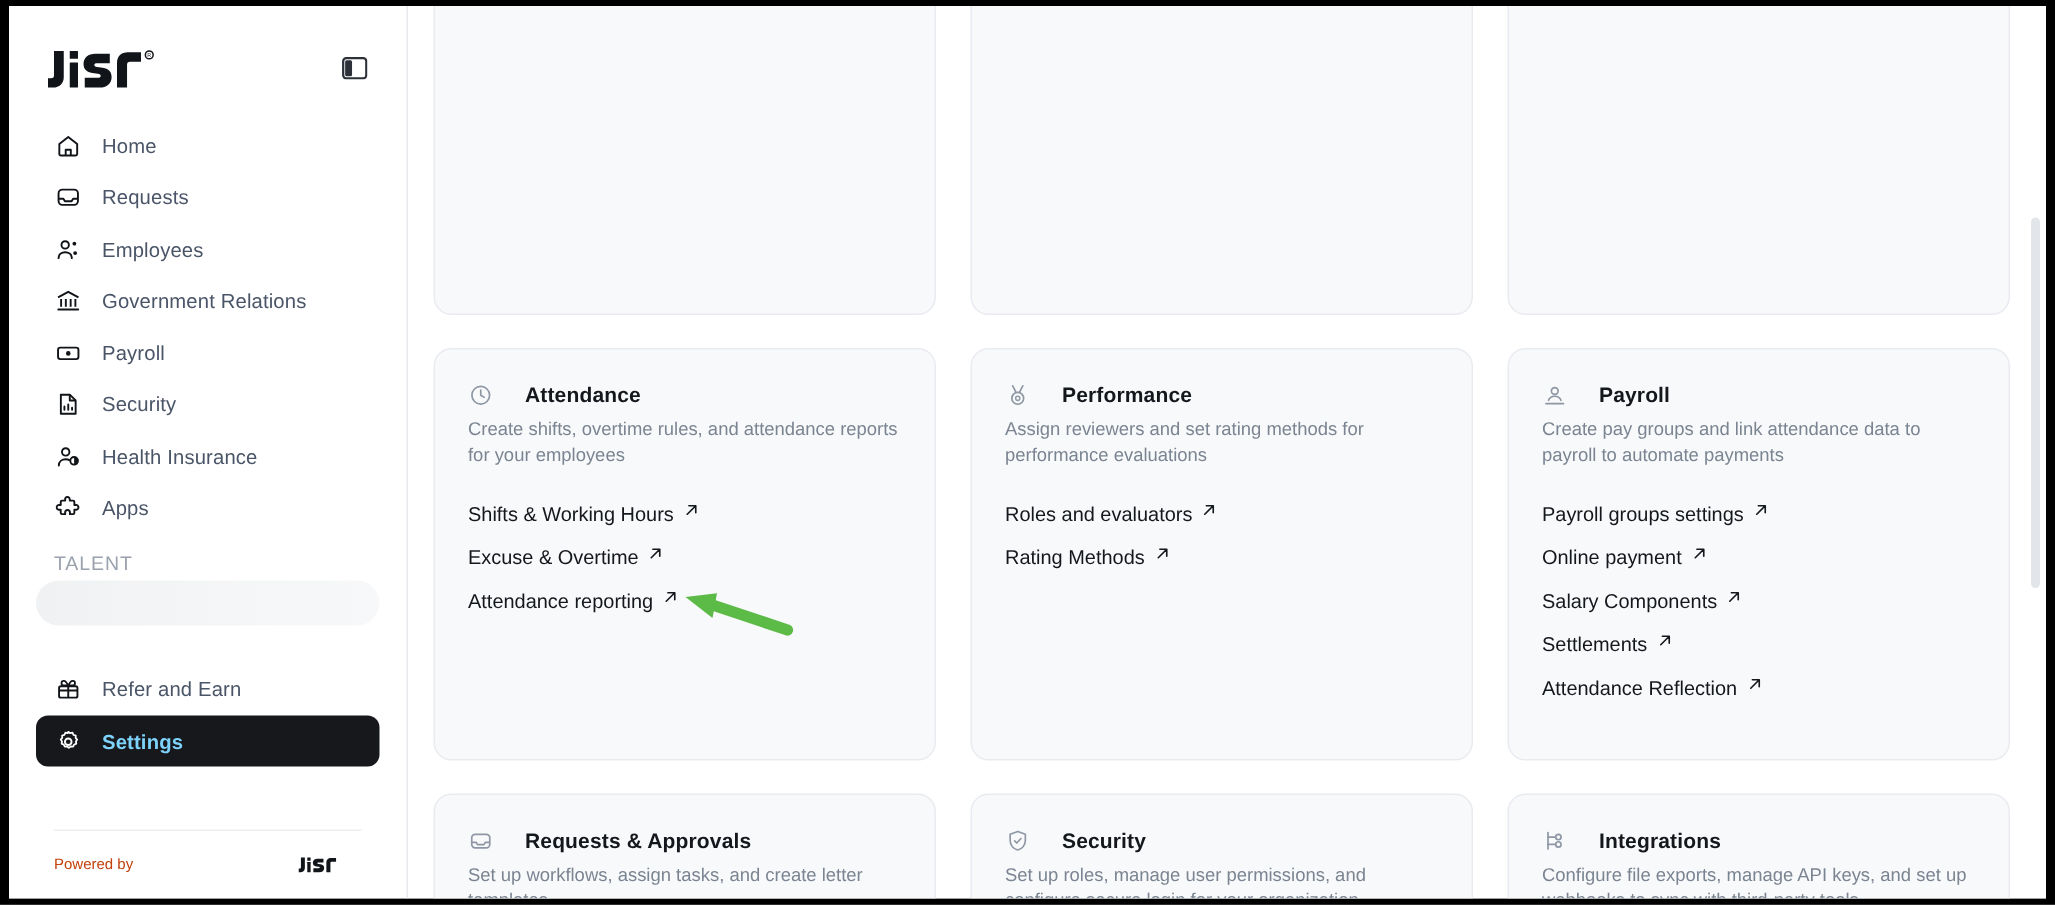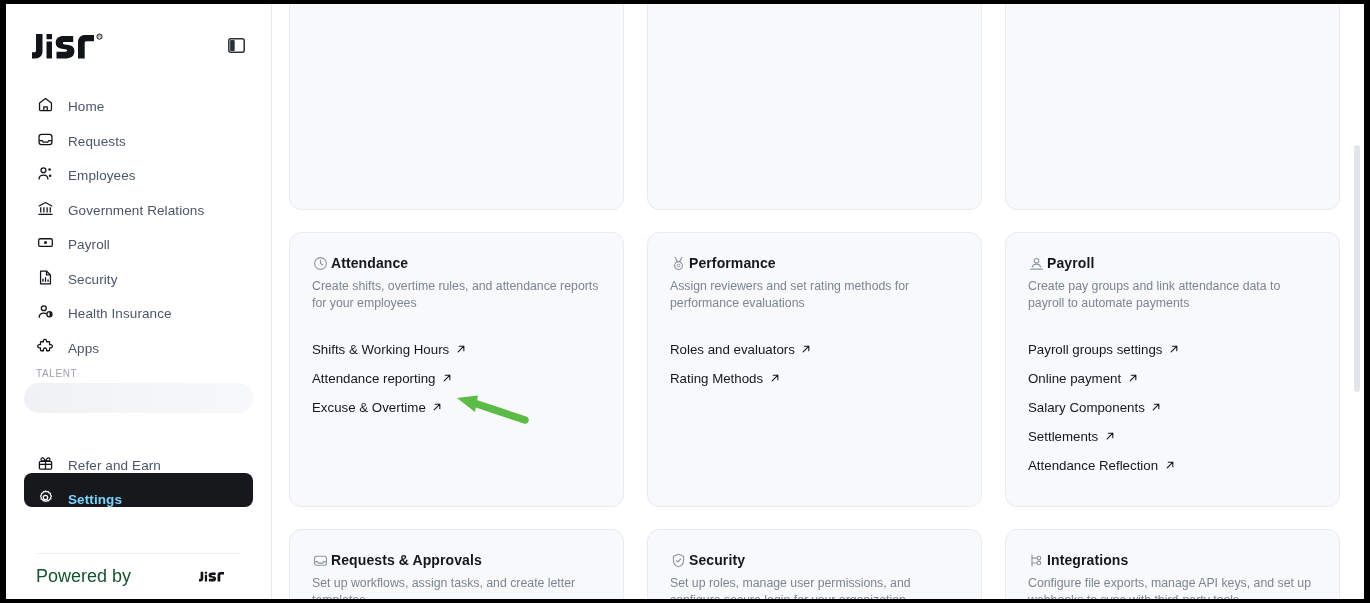--- a/index.html
+++ b/index.html
@@ -65,21 +65,21 @@
     cursor: pointer;
   }
 
   .nav {
     margin-top: 16px;
     padding: 0 18px;
   }
 
   .nav-item {
     display: flex;
-    align-items: flex-end;
+    align-items: center;
     gap: 13px;
     height: 34px;
     padding: 0 12px;
     border-radius: 8px;
     cursor: pointer;
     color: #4a5568;
     font-size: 13.5px;
     letter-spacing: .1px;
     margin-bottom: 0px;
   }
@@ -95,21 +95,21 @@
   }
   .nav-item .nav-label { white-space: nowrap; }
   .nav-item.active {
     background: #16181c;
     color: #7dd3fc;
     font-weight: 700;
   }
   .nav-item.active .nav-ico { color: #ffffff; }
 
   .nav-section-label {
-    font-size: 10px;
+    font-size: 13px;
     color: #9aa2ad;
     letter-spacing: .6px;
     padding: 0 12px;
     margin-top: 12px;
     margin-bottom: 4px;
   }
 
   .skeleton-block {
     height: 30px;
     margin: 0 0 10px 0;
@@ -131,22 +131,22 @@
     background: #eceef1;
     margin-bottom: 0px;
   }
   .footer-row {
     display: flex;
     align-items: center;
     justify-content: space-between;
     height: 45px;
   }
   .footer-text {
-    font-size: 18px;
-    color: #14532d;
+    font-size: 10px;
+    color: #c2410c;
   }
   .footer-logo svg { display: block; }
 
   
   .content {
     position: absolute;
     left: 266px;
     top: 0;
     right: 0;
     height: 595px;
@@ -171,21 +171,21 @@
     border-radius: 12px;
     padding: 22px 22px 20px 22px;
   }
   .card.h1 { height: 410px; }
   .card.h2 { height: 275px; }
   .card.h3 { height: 250px; }
 
   .card-head {
     display: flex;
     align-items: flex-end;
-    gap: 3px;
+    gap: 22px;
     margin-bottom: 7px;
   }
   .card-head .c-ico {
     width: 16px;
     height: 16px;
     flex: 0 0 16px;
     display: flex;
     align-items: center;
     justify-content: center;
     color: #8e97a4;
@@ -200,21 +200,20 @@
     font-size: 12.3px;
     line-height: 1.42;
     color: #7b8592;
     margin-bottom: 22px;
     max-width: 292px;
   }
 
   .links { display: flex; flex-direction: column; }
   .link-row {
     display: flex;
-    align-items: center;
     gap: 6px;
     font-size: 13.3px;
     color: #14171c;
     height: 29px;
     cursor: pointer;
     white-space: nowrap;
   }
   .link-row .arrow-ico {
     width: 11px;
     height: 11px;
@@ -455,29 +454,29 @@
           <div class="links">
             <div class="link-row">
               <span>Shifts &amp; Working Hours</span>
               <span class="arrow-ico">
                 <svg width="10" height="10" viewBox="0 0 12 12" fill="none" aria-hidden="true">
                     <path d="M2.6 9.4 9.4 2.6M3.9 2.6h5.5v5.5" stroke="currentColor" stroke-width="1.3" stroke-linecap="round" stroke-linejoin="round"></path>
                   </svg>
               </span>
             </div>
             <div class="link-row">
+              <span>Excuse &amp; Overtime</span>
+              <span class="arrow-ico">
+                <svg width="10" height="10" viewBox="0 0 12 12" fill="none" aria-hidden="true">
+                    <path d="M2.6 9.4 9.4 2.6M3.9 2.6h5.5v5.5" stroke="currentColor" stroke-width="1.3" stroke-linecap="round" stroke-linejoin="round"></path>
+                  </svg>
+              </span>
+            </div>
+            <div class="link-row">
               <span>Attendance reporting</span>
-              <span class="arrow-ico">
-                <svg width="10" height="10" viewBox="0 0 12 12" fill="none" aria-hidden="true">
-                    <path d="M2.6 9.4 9.4 2.6M3.9 2.6h5.5v5.5" stroke="currentColor" stroke-width="1.3" stroke-linecap="round" stroke-linejoin="round"></path>
-                  </svg>
-              </span>
-            </div>
-            <div class="link-row">
-              <span>Excuse &amp; Overtime</span>
               <span class="arrow-ico">
                 <svg width="10" height="10" viewBox="0 0 12 12" fill="none" aria-hidden="true">
                     <path d="M2.6 9.4 9.4 2.6M3.9 2.6h5.5v5.5" stroke="currentColor" stroke-width="1.3" stroke-linecap="round" stroke-linejoin="round"></path>
                   </svg>
               </span>
             </div>
           </div>
         </section>
 
         <section class="card h2">

